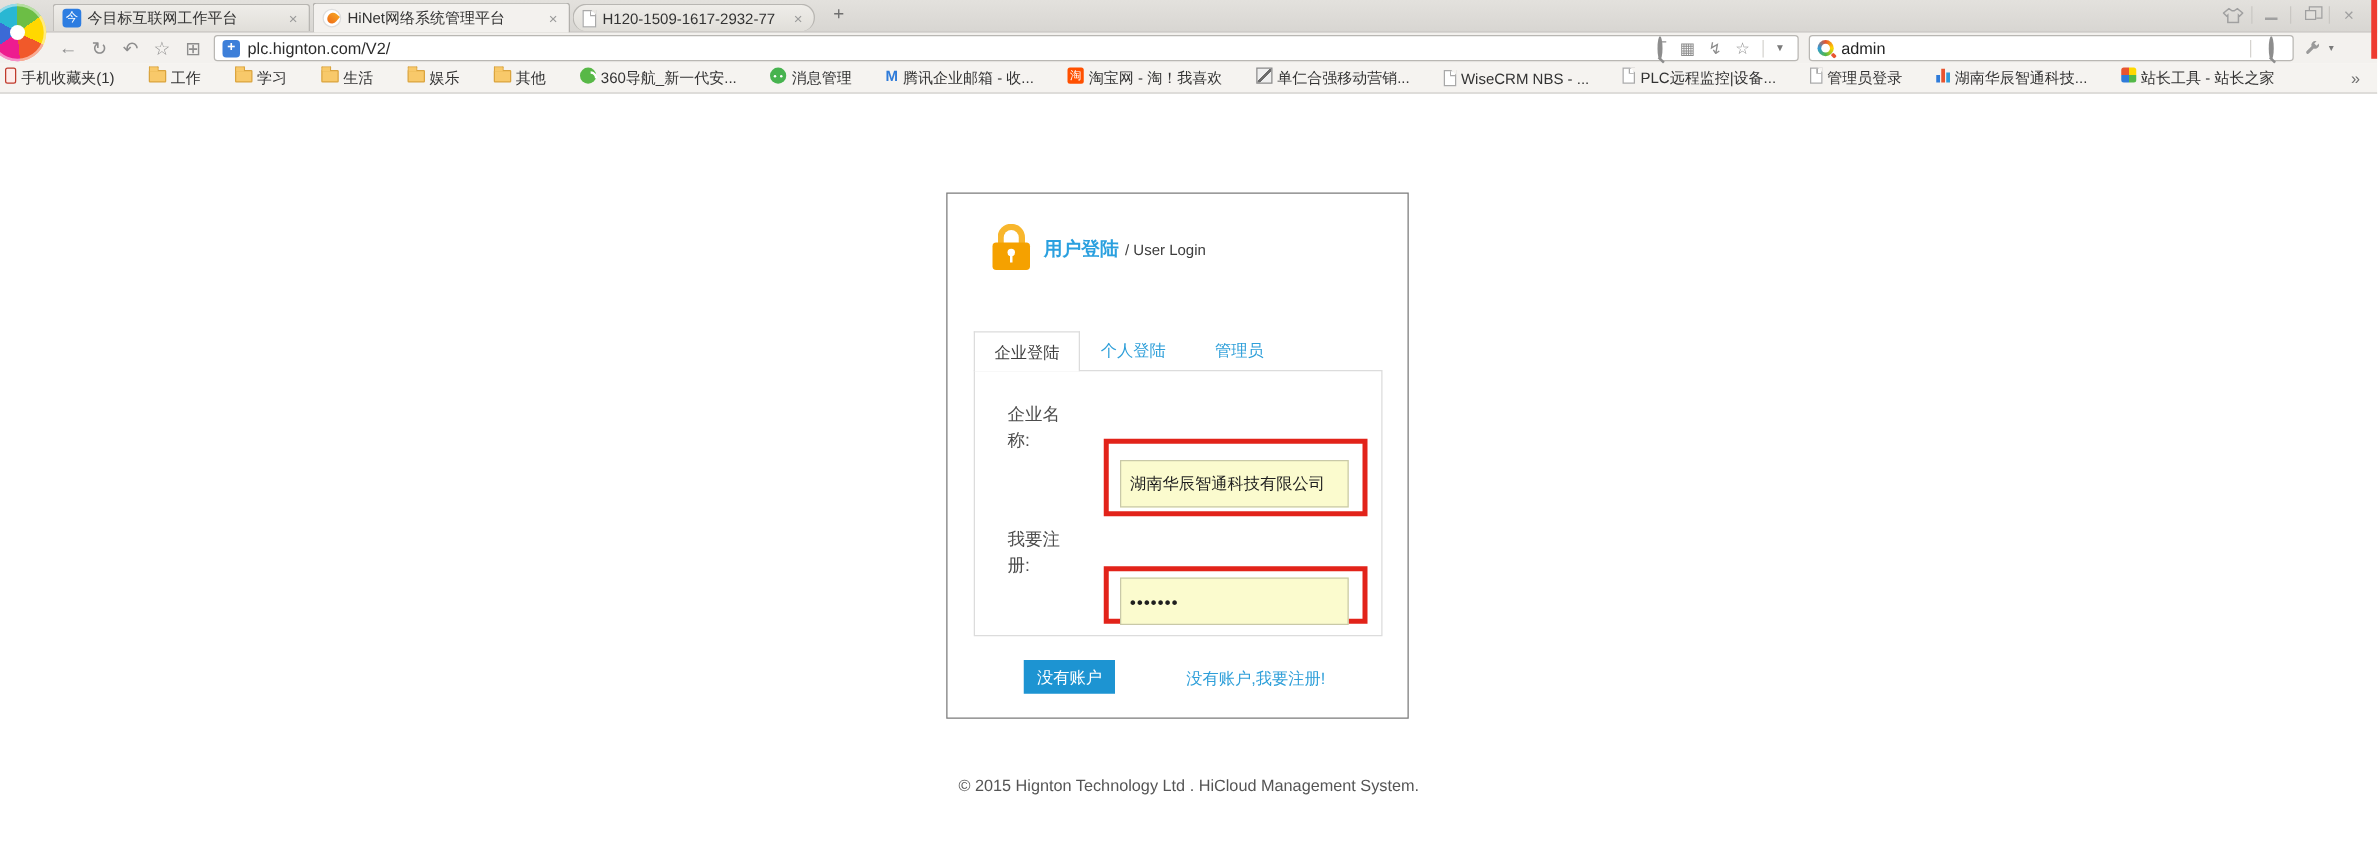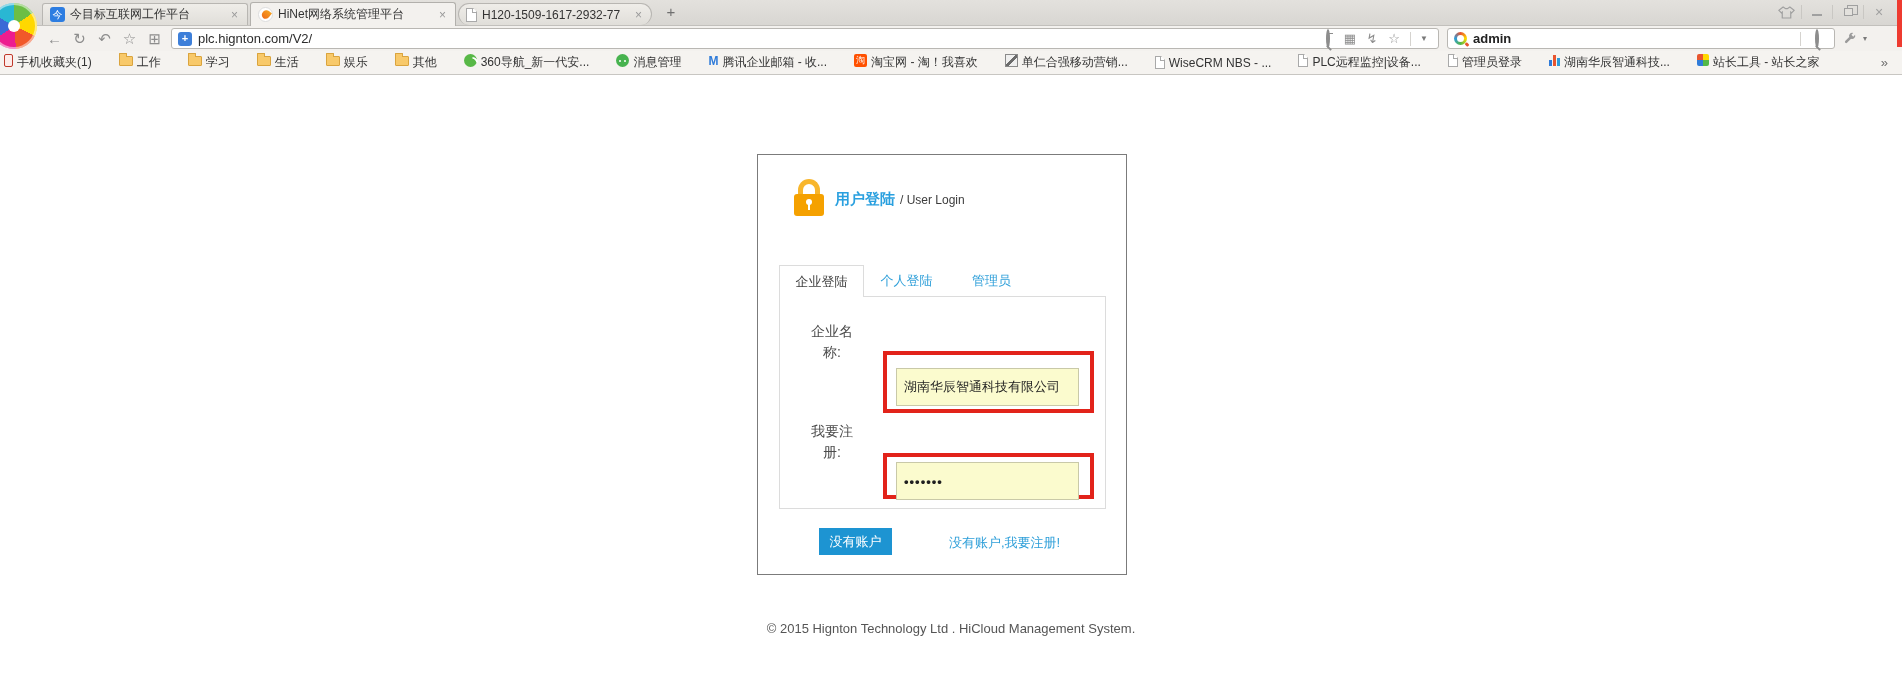--- a/index.html
+++ b/index.html
@@ -51,21 +51,21 @@
   .url-spacer { flex:1; }
   .url-act { width:22px; text-align:center; font-size:13px; color:#8d8d8d; }
   .mag { position:relative; width:9px; height:9px; border:2px solid #8d8d8d; border-radius:50%; flex:none; }
   .mag::after { content:""; position:absolute; right:-4px; bottom:-3px; width:6px; height:2px;
     background:#8d8d8d; transform:rotate(45deg); }
   .mag-minus::before { content:""; position:absolute; left:0px; top:2px; width:5px; height:1px; background:#8d8d8d; }
   .field-sep { width:1px; height:14px; background:#d5d3cf; margin:0 5px; }
   .caret { font-size:8px; color:#7a7a7a; width:16px; text-align:center; }
 
   .search-box { margin-left:8px; width:388px; height:21px; background:#fff; border:1px solid #b9b7b3;
-    border-radius:3px; display:flex; align-items:center; padding:0 6px;font-weight:bold; }
+    border-radius:3px; display:flex; align-items:center; padding:0 6px; }
   .search-logo { position:relative; width:13px; height:13px; border-radius:50%; flex:none;
     background:conic-gradient(#e8552f,#ffd800,#53b848,#2f9bd9,#e8552f); }
   .search-logo::before { content:""; position:absolute; left:3px; top:3px; width:7px; height:7px; background:#fff; border-radius:50%; }
   .search-logo::after { content:""; position:absolute; right:-2px; bottom:-1px; width:4px; height:3px; background:#e8552f; border-radius:1px; transform:rotate(45deg); }
   .search-text { font-size:13px; color:#222; margin-left:6px; }
   .wrench-wrap { margin-left:8px; display:flex; align-items:center; color:#8d8d8d; }
 
   
   .bm { display:flex; align-items:flex-start; margin-right:27px; font-size:12px; color:#333; white-space:nowrap; }
   .bm-ic { margin-right:4px; flex:none; }
@@ -108,21 +108,21 @@
   .lock-keyhole::after { content:""; position:absolute; left:2px; top:4px; width:2px; height:7px; background:#fff; }
   .login-header { position:absolute; left:77px; top:35px; display:flex; align-items:baseline; gap:5px; }
   .login-title { font-size:15px; font-weight:bold; color:#2aa0df; }
   .login-subtitle { font-size:12px; color:#3c3c3c; }
 
   .login-tabs { position:absolute; left:21px; top:110px; display:flex; z-index:2; }
   .ltab { width:85px; height:31px; line-height:31px; text-align:center; font-size:13px; color:#2e9fd9; }
   .ltab.active { height:32px; background:#fff; border:1px solid #dcdcdc; border-bottom:none; color:#3f3f3f; }
   .tab-panel { position:absolute; left:21px; top:141px; width:327px; height:213px; border:1px solid #dcdcdc; z-index:1; }
 
-  .f-label { position:absolute; width:52px; text-align:center; font-size:14px; color:#4c4c4c; line-height:21px; }
+  .f-label { position:absolute; width:52px; text-align:left; font-size:14px; color:#4c4c4c; line-height:21px; }
   .f-label-1 { left:48px; top:166px; }
   .f-label-2 { left:48px; top:266px; }
   .red-ann { position:absolute; border:4px solid #e2231a; z-index:3; }
   .red-ann-1 { left:125px; top:196px; width:211px; height:62px; }
   .red-ann-2 { left:125px; top:298px; width:211px; height:46px; }
   .login-input { position:absolute; width:183px; height:30px; background:#fbfbce; border:1px solid #c9c9a8;
     font-size:13px; color:#1f1f1f; padding:18px 7px; font-family:"Liberation Sans", sans-serif; z-index:4; }
   .login-input-1 { left:138px; top:213px; }
   .login-input-2 { left:138px; top:307px; letter-spacing:1px; font-weight:bold; }
   .login-btn { position:absolute; left:61px; top:373px; width:73px; height:27px; background:#1d94d2;

